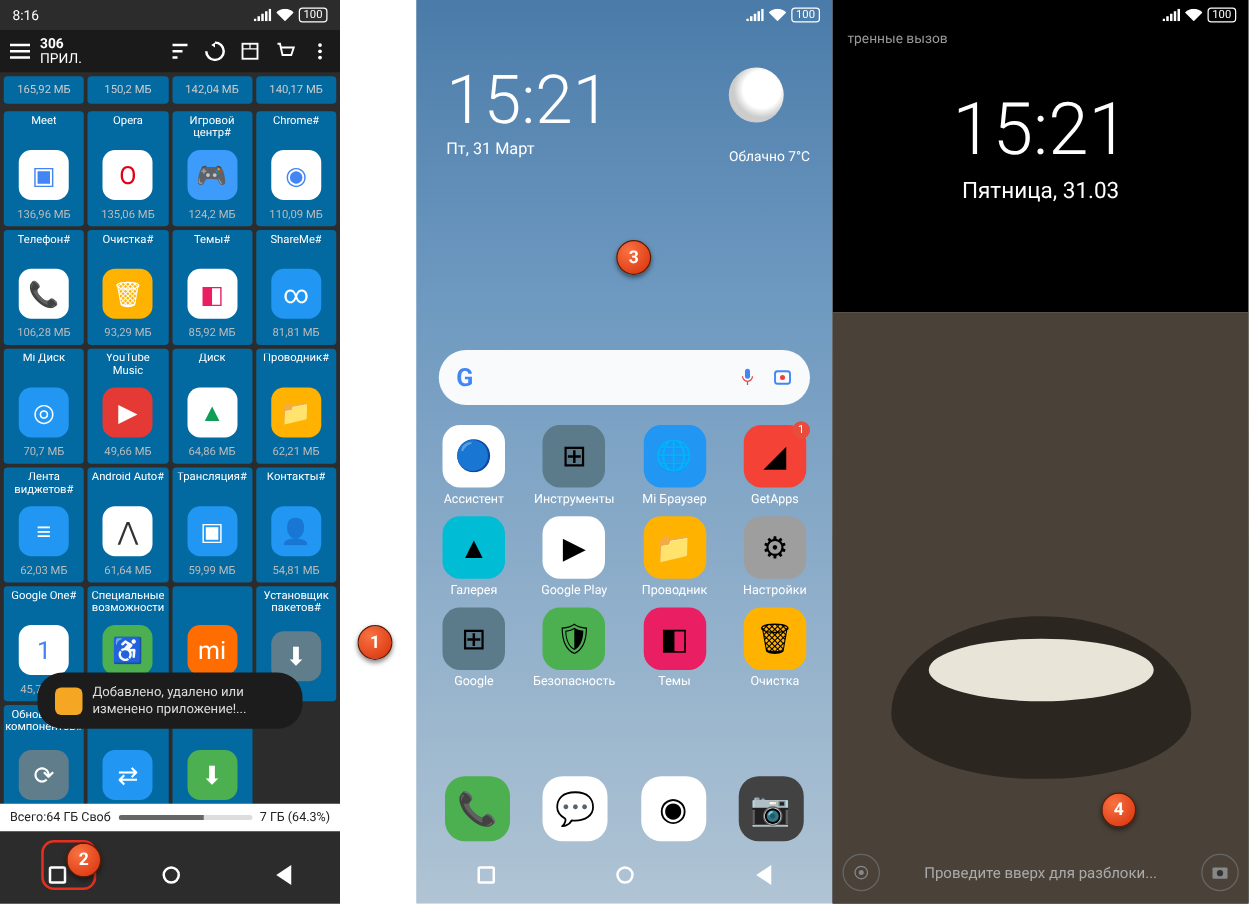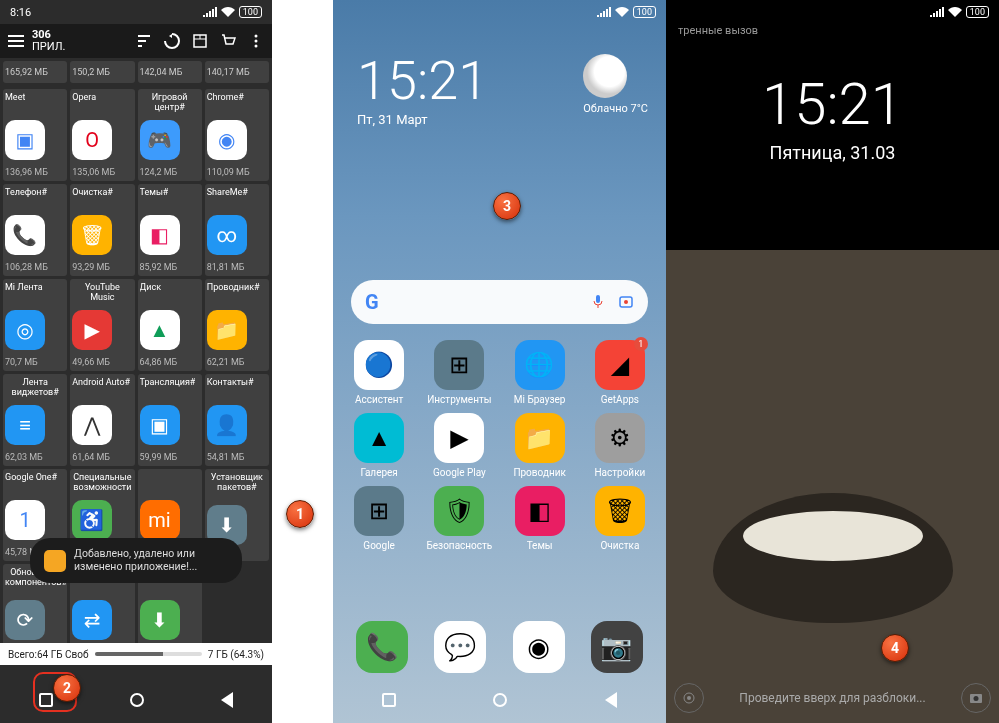--- a/index.html
+++ b/index.html
@@ -11,21 +11,21 @@
 .statusbar{height:24px;display:flex;align-items:center;justify-content:space-between;padding:0 10px;color:#fff;font-size:11px}
 .statusbar .right{display:flex;gap:4px;align-items:center}
 .topbar{height:34px;background:#1a1a1a;display:flex;align-items:center;padding:0 8px;color:#fff;gap:8px}
 .hamburger{width:16px;height:12px;display:flex;flex-direction:column;justify-content:space-between}
 .hamburger span{height:2px;background:#fff}
 .appcount{font-size:11px;line-height:1.1;text-align:left;flex:1}
 .appcount .n{font-weight:bold}
 .tb-icons{display:flex;gap:12px;align-items:center}
 .tb-icons svg,.tb-icons span{width:16px;height:16px}
 .apps{display:grid;grid-template-columns:repeat(4,1fr);gap:3px;padding:3px;background:#2c2c2c}
-.tile{background:#404040;border-radius:3px;height:92px;display:flex;flex-direction:column;align-items:flex-start;justify-content:space-between;padding:4px 2px;overflow:hidden;position:relative}
+.tile{background:#0369a1;border-radius:3px;height:92px;display:flex;flex-direction:column;align-items:center;justify-content:space-between;padding:4px 2px;overflow:hidden;position:relative}
 .tile.top{height:24px;justify-content:center}
 .tile .name{color:#fff;font-size:9px;text-align:center;line-height:1.1;height:20px;overflow:hidden}
 .tile .icon{width:40px;height:40px;border-radius:10px;display:flex;align-items:center;justify-content:center;font-size:20px}
 .tile .size{color:#bbb;font-size:9px}
 .toprow .tile{height:22px;padding:2px}
 .toprow .tile .size{color:#ccc;font-size:9px}
 .toast{position:absolute;left:30px;right:30px;top:538px;background:#1c1c1c;border-radius:20px;padding:10px 14px;display:flex;align-items:center;gap:8px;color:#ddd;font-size:10.5px;line-height:1.2;z-index:5}
 .toast .ticon{width:22px;height:22px;background:#f5a623;border-radius:5px;flex-shrink:0}
 .storage{position:absolute;bottom:58px;left:0;right:0;background:#fff;height:22px;display:flex;align-items:center;padding:0 8px;font-size:10px;color:#222}
 .storage .bar{flex:1;height:4px;background:#ddd;margin:0 6px;border-radius:2px;overflow:hidden}
@@ -33,21 +33,21 @@
 .navbar{position:absolute;bottom:0;left:0;right:0;height:46px;background:#2c2c2c;display:flex;align-items:center;justify-content:space-around}
 .navbar.light{background:transparent}
 .nav-sq{width:14px;height:14px;border:2px solid #fff;border-radius:2px}
 .nav-ci{width:14px;height:14px;border:2px solid #fff;border-radius:50%}
 .nav-tr{width:0;height:0;border-top:8px solid transparent;border-bottom:8px solid transparent;border-right:12px solid #fff}
 .p2 .clock{position:absolute;top:54px;left:24px;color:#fff}
 .p2 .clock .time{font-size:54px;font-weight:300;line-height:1}
 .p2 .clock .date{font-size:13px;margin-top:4px}
 .p2 .weather{position:absolute;top:54px;right:18px;color:#fff;text-align:center}
 .p2 .weather .wicon{width:44px;height:44px;background:radial-gradient(circle at 60% 40%,#fff 40%,#ccc 60%);border-radius:50%}
-.p2 .weather .wtext{font-size:11px;margin-top:4px}
+.p2 .weather .wtext{font-size:11px;margin-top:21px}
 .searchbar{position:absolute;top:280px;left:18px;right:18px;height:44px;background:rgba(255,255,255,0.95);border-radius:22px;display:flex;align-items:center;padding:0 14px}
 .searchbar .g{font-weight:bold;font-size:20px;color:#4285f4}
 .searchbar .sp{flex:1}
 .searchbar .mic{width:16px;height:16px;margin-right:12px}
 .searchbar .cam{width:16px;height:16px}
 .hsgrid{position:absolute;top:340px;left:10px;right:10px;display:grid;grid-template-columns:repeat(4,1fr);gap:8px}
 .hsitem{display:flex;flex-direction:column;align-items:center;gap:4px}
 .hsitem .ic{width:50px;height:50px;border-radius:14px;display:flex;align-items:center;justify-content:center;font-size:24px;position:relative}
 .hsitem .lb{font-size:10px;color:#fff;text-align:center}
 .badge{position:absolute;top:-3px;right:-3px;width:14px;height:14px;background:#e74c3c;border-radius:50%;color:#fff;font-size:9px;display:flex;align-items:center;justify-content:center}
@@ -165,21 +165,21 @@
      <div class="name">Темы#</div>
      <div class="icon" style="background:#fff;color:#e91e63">◧</div>
      <div class="size">85,92 МБ</div>
    </div>
       <div class="tile">
      <div class="name">ShareMe#</div>
      <div class="icon" style="background:#2196f3;color:#fff">∞</div>
      <div class="size">81,81 МБ</div>
    </div>
       <div class="tile">
-     <div class="name">Mi Лента</div>
+     <div class="name">Mi Диск</div>
      <div class="icon" style="background:#2196f3;color:#fff">◎</div>
      <div class="size">70,7 МБ</div>
    </div>
       <div class="tile">
      <div class="name">YouTube Music</div>
      <div class="icon" style="background:#e53935;color:#fff">▶</div>
      <div class="size">49,66 МБ</div>
    </div>
       <div class="tile">
      <div class="name">Диск</div>

